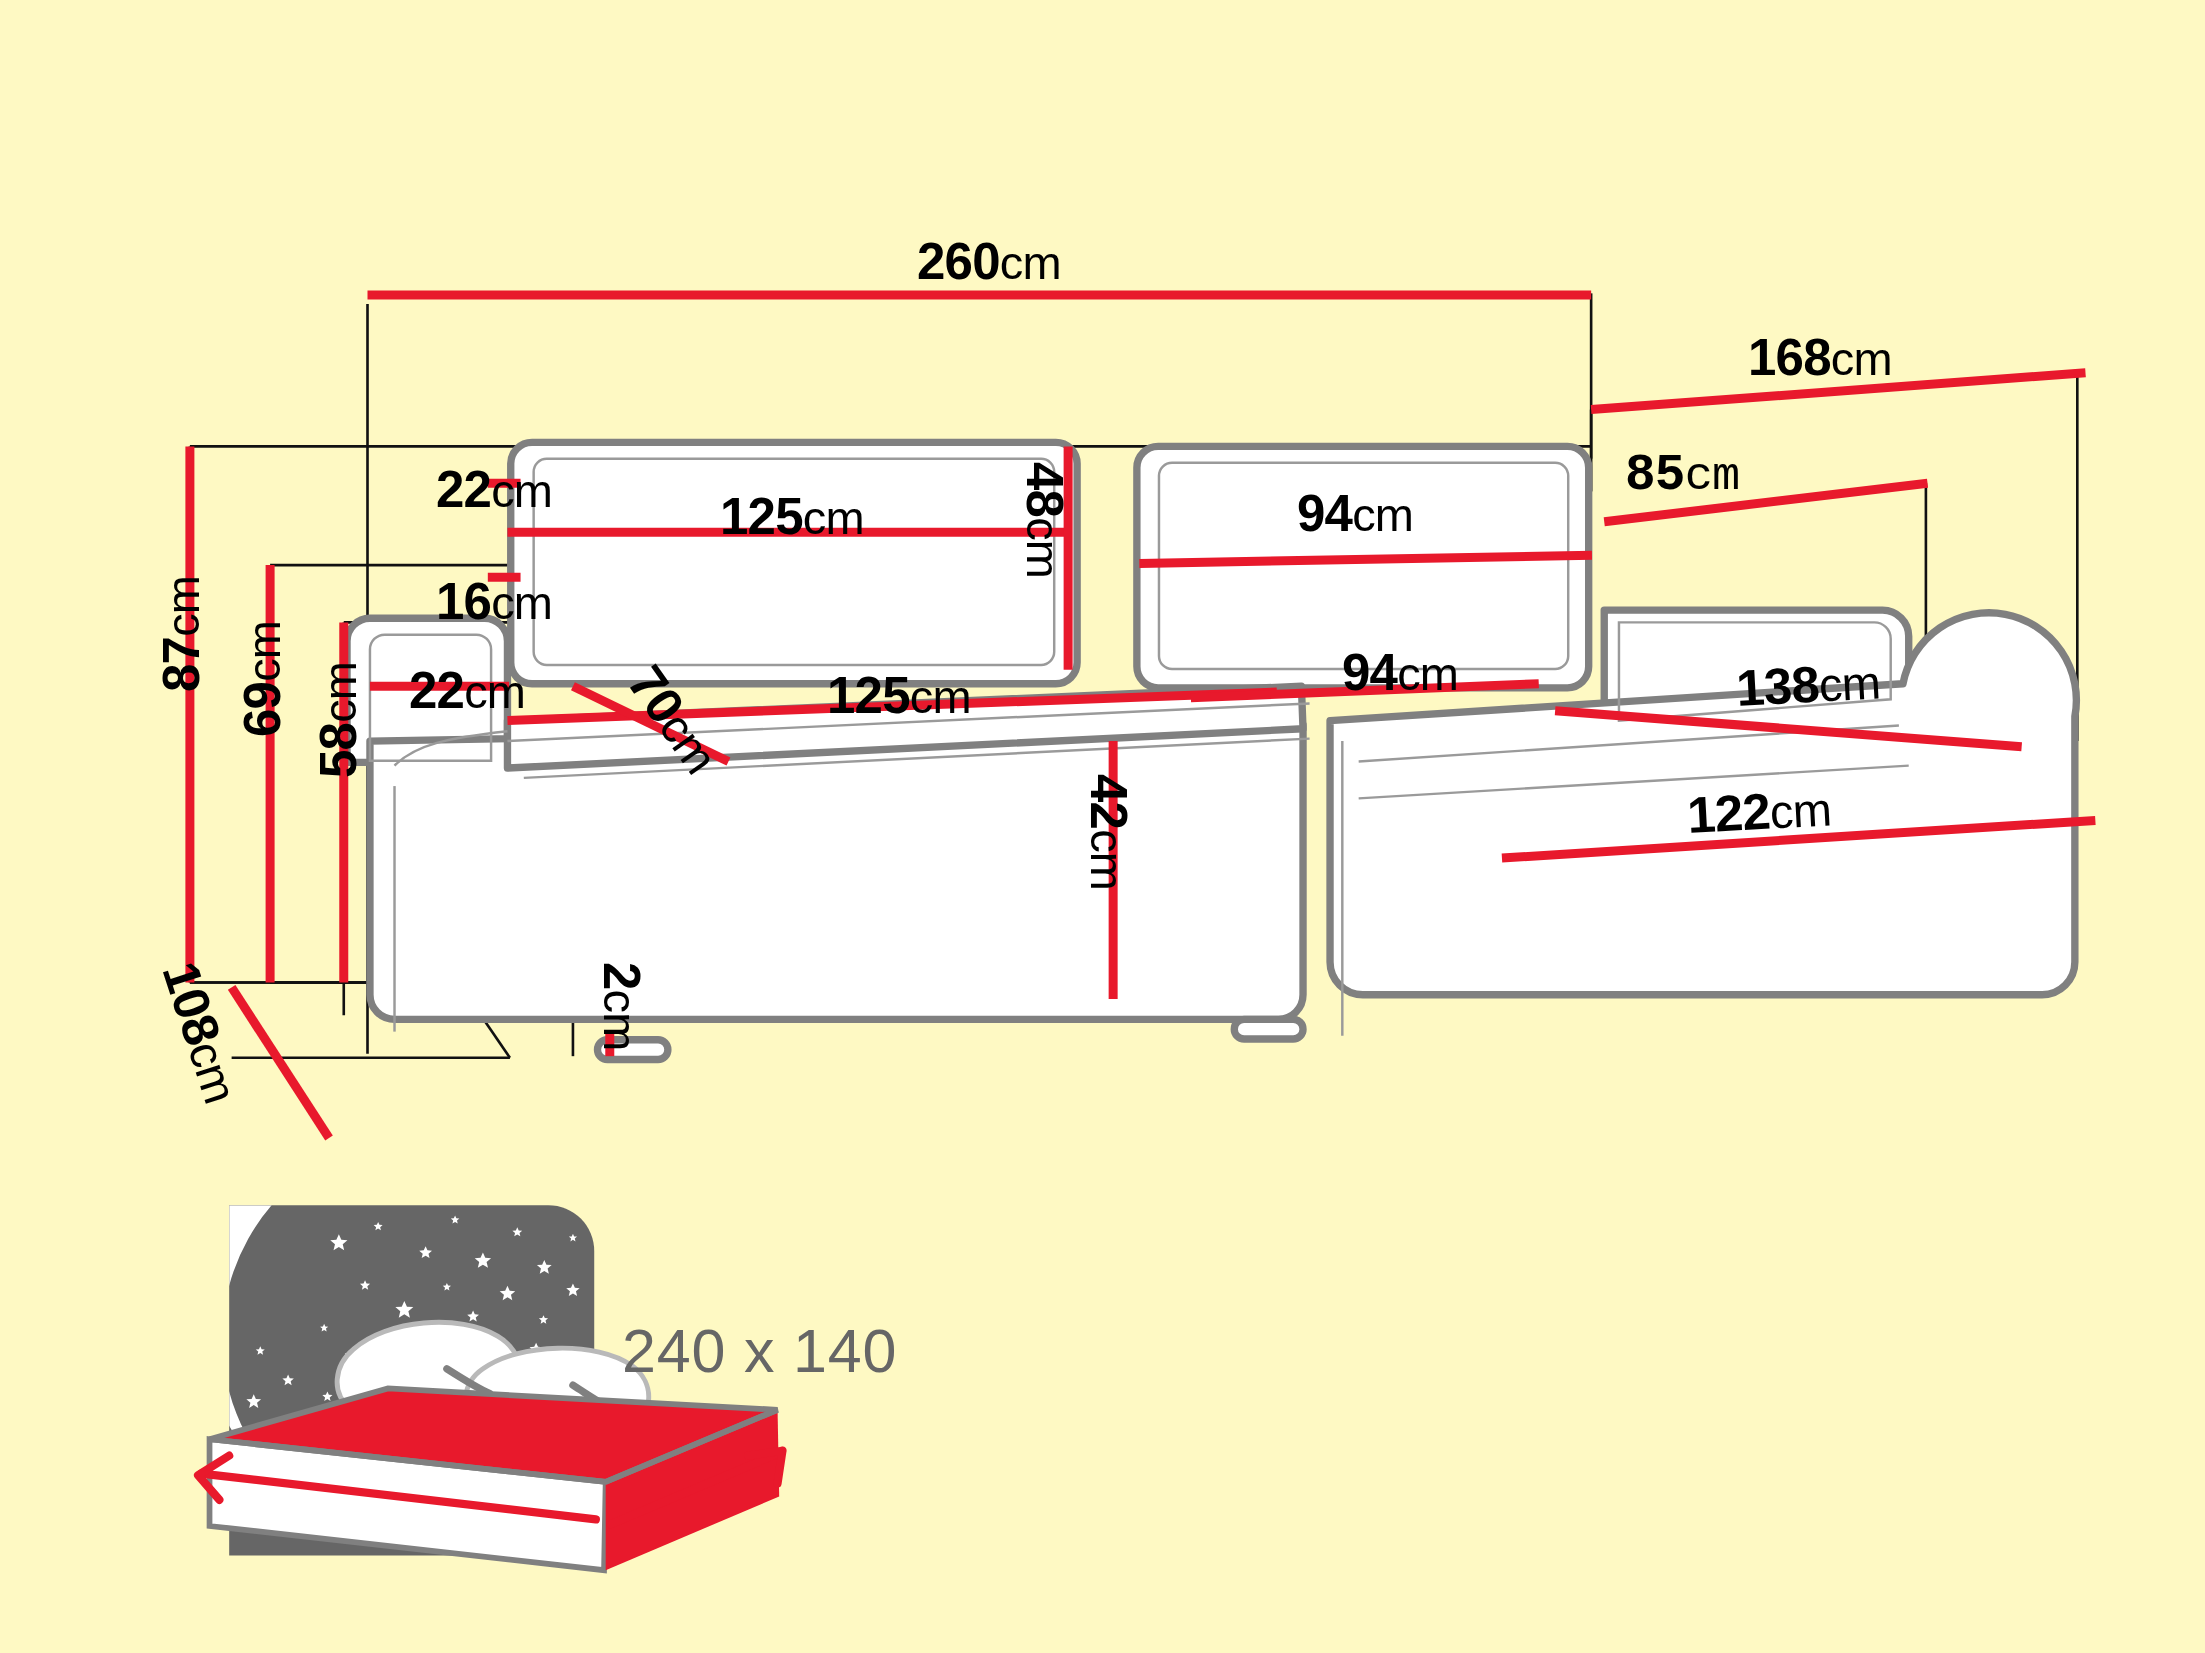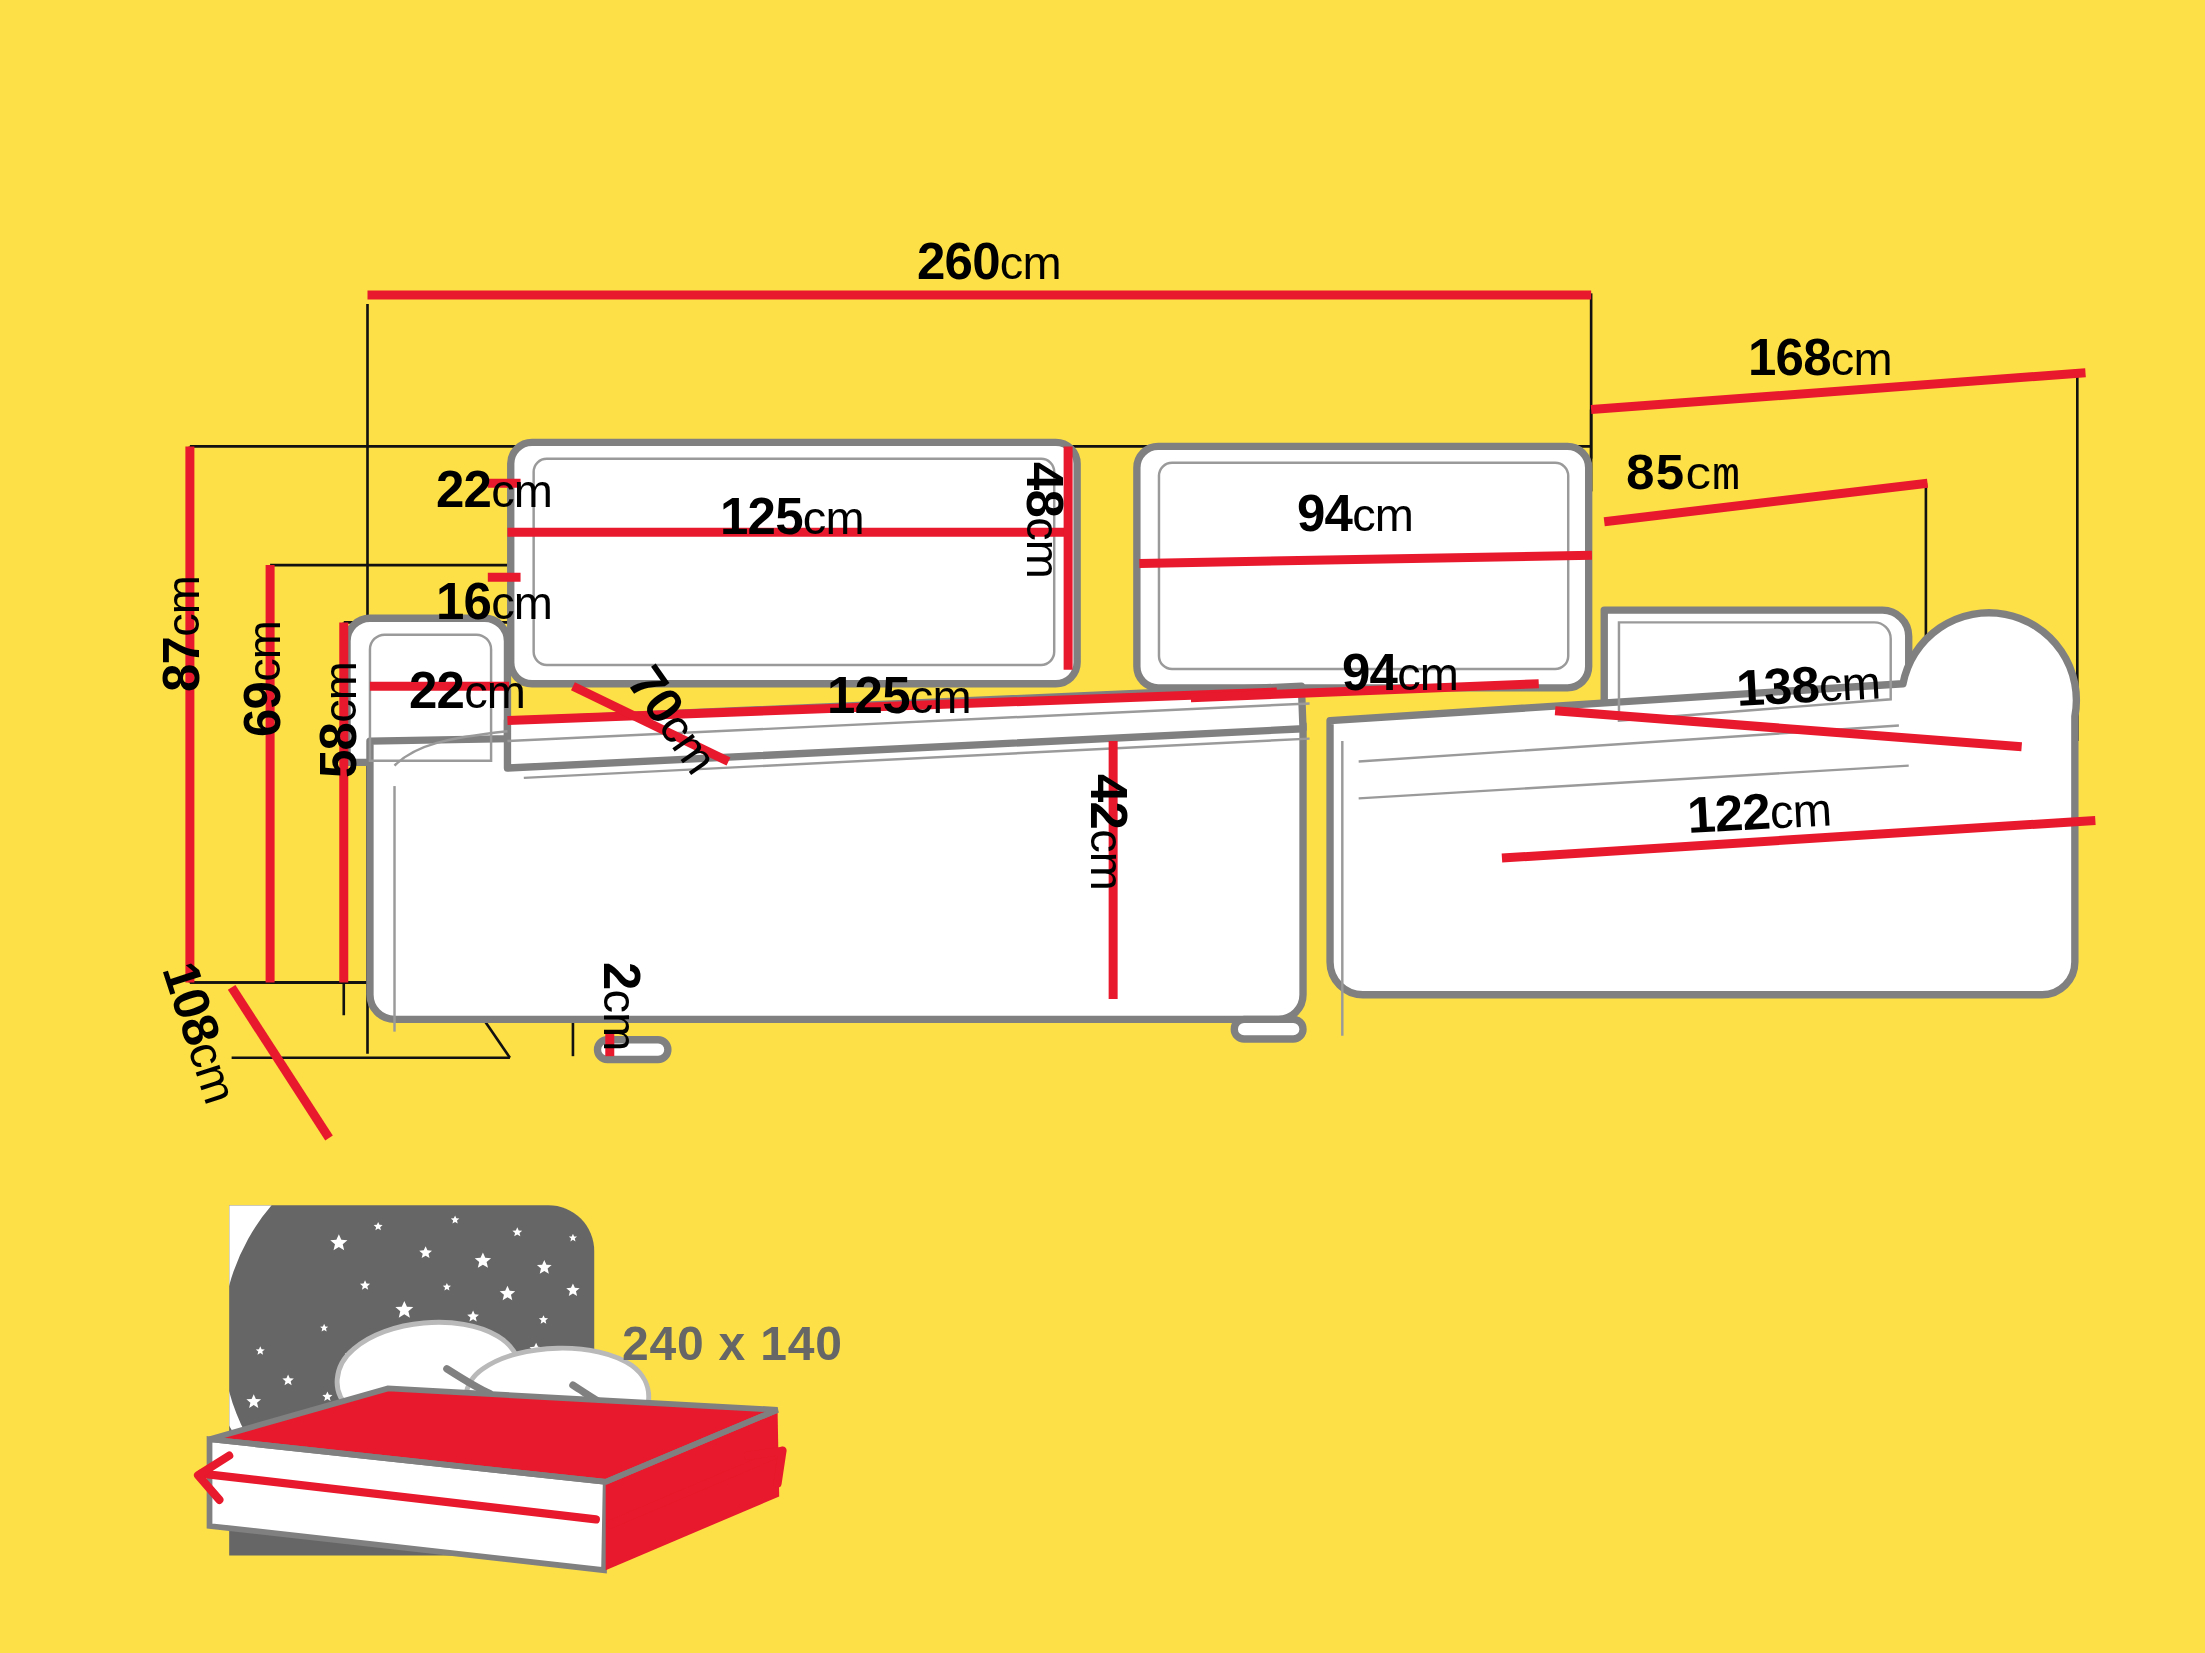--- a/index.html
+++ b/index.html
@@ -1,25 +1,25 @@
 <!DOCTYPE html>
 <html style="font-size:13px"><head>
 <meta charset="utf-8">
 <style>
   html,body{margin:0;padding:0;background:#ffffff;}
   body{font-family:"Liberation Sans",sans-serif;}
-  #stage{position:relative;width:2205px;height:1654px;background:#fde047;overflow:hidden;}
+  #stage{position:relative;width:2205px;height:1654px;background:#fef9c3;overflow:hidden;}
   #stage svg{position:absolute;left:0;top:0;width:2205px;height:1654px;}
 
   .dimlabel{position:absolute;white-space:nowrap;color:#000;line-height:1;
             font-family:"Liberation Sans",sans-serif;}
   .dimlabel .num{font-weight:bold;font-size:51px;letter-spacing:-0.8px;}
   .dimlabel .unit{font-weight:400;font-size:47px;letter-spacing:-0.8px;}
 
-  .bedlabel{position:absolute;color:#666666;font-weight:bold;font-size:48px;
+  .bedlabel{position:absolute;color:#666666;font-weight:normal;font-size:61px;
             letter-spacing:0.8px;font-family:"Liberation Sans",sans-serif;white-space:nowrap;}
 </style>
 </head>
 <body>
 
 <div id="stage">
 
   <svg viewBox="0 0 2694 2020" xmlns="http://www.w3.org/2000/svg">
 
     <defs>

